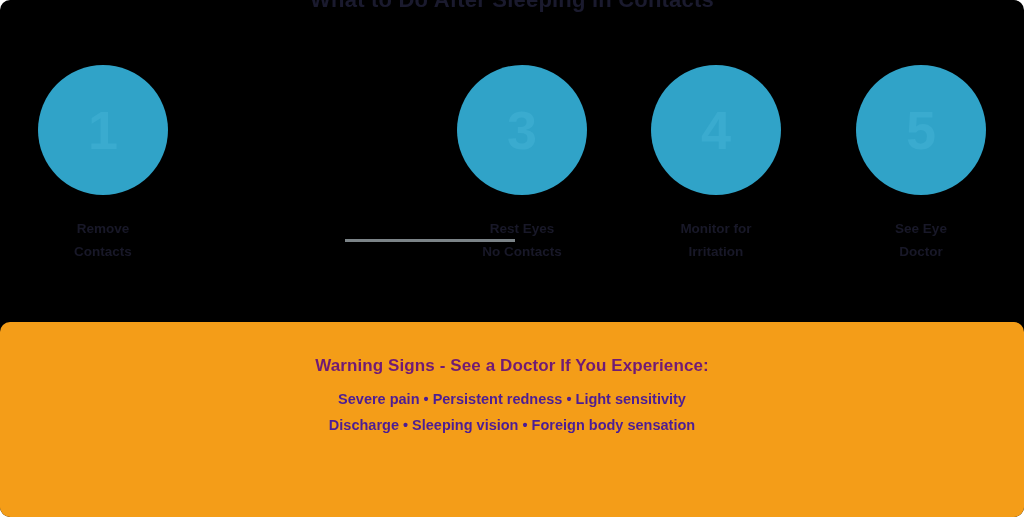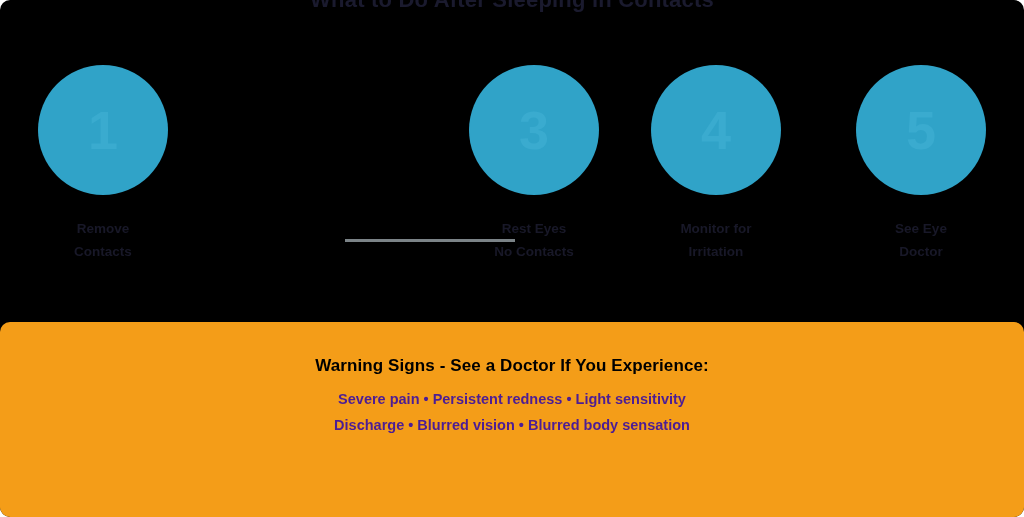--- a/index.html
+++ b/index.html
@@ -55,21 +55,21 @@
   }
 
   .step {
     position: absolute;
     top: 0;
     width: 204px;
     text-align: center;
   }
   .step-1 { left: 1px; }
   .step-2 { left: 205px; }
-  .step-3 { left: 432px; }
+  .step-3 { left: 420px; }
   .step-4 { left: 614px; }
   .step-5 { left: 819px; }
 
   .circle {
     position: relative;
     width: 130px;
     height: 130px;
     margin: 5px auto 0 auto;
     border-radius: 50%;
     background: #30a3c8;
@@ -104,21 +104,21 @@
     height: 195px;
     background: #f49d18;
     border-radius: 10px 10px 0 0;
     text-align: center;
   }
 
   .warning-heading {
     margin-top: 34px;
     font-size: 17px;
     font-weight: bold;
-    color: #000000;
+    color: #701a75;
     letter-spacing: 0.1px;
   }
 
   .warning-line {
     margin-top: 15px;
     font-size: 14.5px;
     font-weight: bold;
     color: #4c1d95;
   }
   .warning-line.second {
@@ -167,16 +167,16 @@
       </div>
       <div class="step-label">See Eye
 Doctor</div>
     </div>
 
   </div>
 
   <div class="warning-banner">
     <div class="warning-heading">Warning Signs - See a Doctor If You Experience:</div>
     <div class="warning-line">Severe pain • Persistent redness • Light sensitivity</div>
-    <div class="warning-line second">Discharge • Blurred vision • Blurred body sensation</div>
+    <div class="warning-line second">Discharge • Sleeping vision • Foreign body sensation</div>
   </div>
 
 </div>
 
 </body></html>

